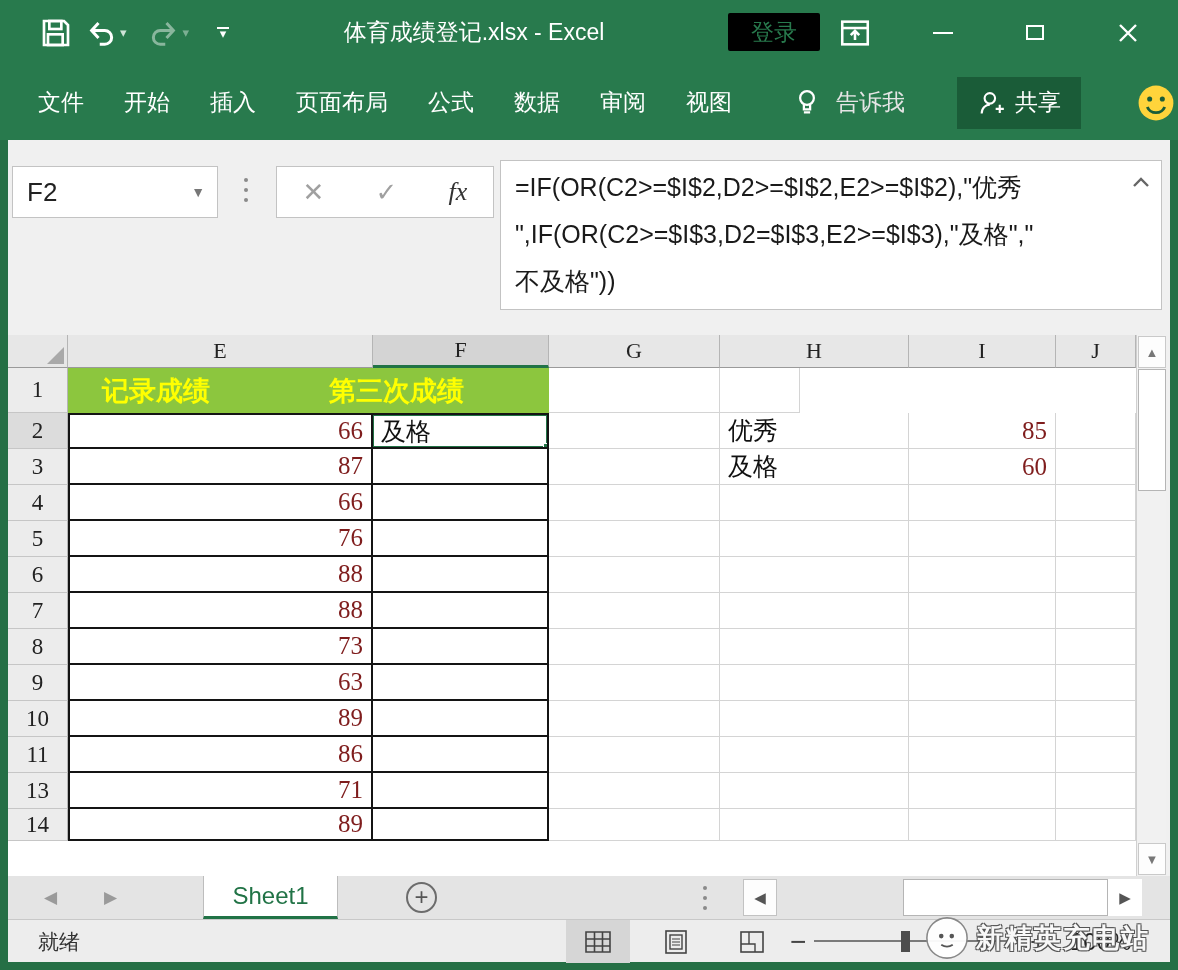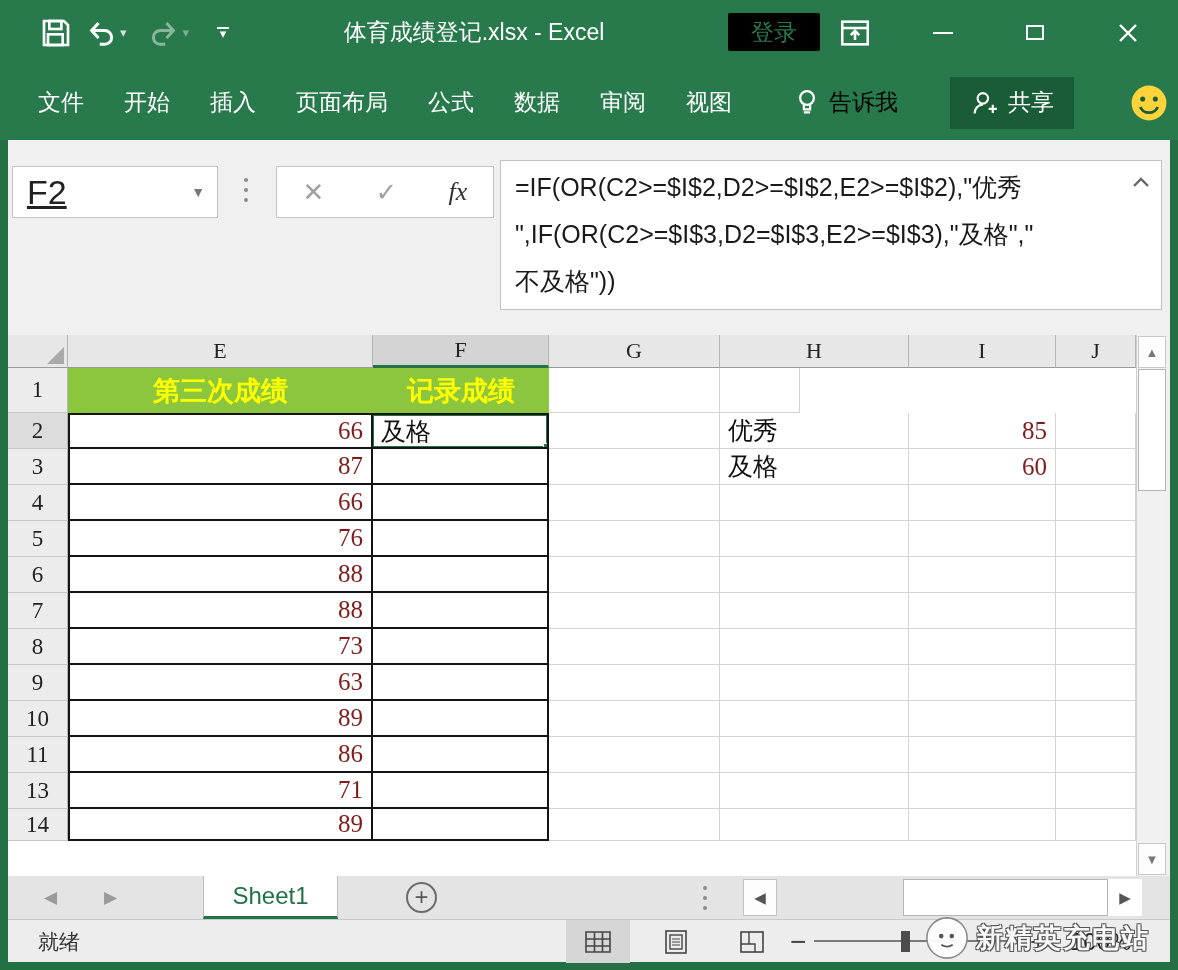--- a/index.html
+++ b/index.html
@@ -11,29 +11,29 @@
   .titlebar .qat { position:absolute; left:40px; top:0; height:65px; display:flex; align-items:center; gap:14px; }
   .win-title { position:absolute; left:0; right:0; top:0; height:65px; line-height:65px; text-align:center; color:#fff; font-size:23px; transform:translateX(-115px); }
   .login-btn { position:absolute; left:728px; top:13px; width:92px; height:38px; background:#000000; color:var(--title-green,#287a4d); font-size:23px; display:flex; align-items:center; justify-content:center; border-radius:2px; cursor:pointer; }
   .ribbon-display { position:absolute; left:838px; top:16px; }
   .win-btn { position:absolute; top:0; width:56px; height:65px; display:flex; align-items:center; justify-content:center; color:#fff; cursor:pointer; }
   .caret { color:#cfe4d8; font-size:13px; }
 
   
   .ribbon { position:absolute; left:0; top:65px; width:1178px; height:75px; background:var(--title-green,#287a4d); display:flex; align-items:center; padding-left:38px; }
   .rtab { color:#fff; font-size:23px; margin-right:40px; cursor:pointer; white-space:nowrap; }
-  .tellme { display:flex; align-items:center; gap:9px; color:#000000; font-size:23px; margin-left:22px; cursor:pointer; }
+  .tellme { display:flex; align-items:center; gap:16px; color:#e5e5e5; font-size:23px; margin-left:22px; cursor:pointer; }
   .share-btn { margin-left:52px; height:52px; padding:0 20px; background:var(--share-green,#1a5c38); color:#fff; font-size:23px; display:flex; align-items:center; gap:10px; cursor:pointer; }
   .smiley { margin-left:56px; cursor:pointer; }
 
   
   .workarea { position:absolute; left:8px; top:140px; width:1162px; height:822px; background:#f0f0f0; }
 
   .name-box { position:absolute; left:4px; top:26px; width:206px; height:52px; background:#fff; border:1px solid #c3c3c3; display:flex; align-items:center; }
-  .name-box .ref { font-size:34px; color:#222; padding-left:14px; flex:1;text-decoration:underline; }
+  .name-box .ref { font-size:26px; color:#222; padding-left:14px; flex:1; }
   .name-box .dd { color:#777; font-size:14px; padding-right:12px; }
   .vdots { position:absolute; width:4px; color:#8a8a8a; display:flex; flex-direction:column; gap:6px; }
   .vdots i { width:4px; height:4px; background:#8a8a8a; border-radius:50%; }
   .fx-box { position:absolute; left:268px; top:26px; width:218px; height:52px; background:#fff; border:1px solid #c3c3c3; display:flex; align-items:center; justify-content:space-around; }
   .fx-cancel,.fx-enter { color:#a0a0a0; font-size:26px; cursor:pointer; }
   .fx-insert { font-family:"Liberation Serif",serif; font-style:italic; font-size:26px; color:#333; cursor:pointer; }
   .formula-box { position:absolute; left:492px; top:20px; width:662px; height:150px; background:#fff; border:1px solid #c3c3c3; }
   .formula-text { padding:3px 40px 0 14px; font-size:25px; color:#1a1a1a; line-height:47px; white-space:nowrap; }
   .fb-collapse { position:absolute; right:10px; top:14px; cursor:pointer; }
 
@@ -201,22 +201,22 @@
         </div>
         <div class="cell ch" style="width: 305px;">E</div>
         <div class="cell ch sel" style="width: 176px;">F</div>
         <div class="cell ch" style="width: 171px;">G</div>
         <div class="cell ch" style="width: 189px;">H</div>
         <div class="cell ch" style="width: 147px;">I</div>
         <div class="cell ch" style="width: 80px;">J</div>
       </div>
       <div class="grow" style="height: 45px;">
         <div class="cell rh" style="width: 60px;">1</div>
+        <div class="cell green" style="width: 176px;">记录成绩</div>
         <div class="cell green" style="width: 305px;">第三次成绩</div>
-        <div class="cell green" style="width: 176px;">记录成绩</div>
         <div class="cell gc" style="width: 171px;"></div>
         <div class="cell gc" style="width: 80px;"></div>
       </div>
       <div class="grow" style="height: 36px;">
         <div class="cell rh sel" style="width: 60px;">2</div>
         <div class="cell tbl tl num tt" style="width: 305px;">66</div>
         <div class="cell tbl txt tt" style="width: 176px;">及格<span class="selbox"></span><span class="handle"></span></div>
         <div class="cell gc" style="width: 171px;"></div>
         <div class="cell gc txt" style="width: 189px;">优秀</div>
         <div class="cell gc num" style="width: 147px;">85</div>

